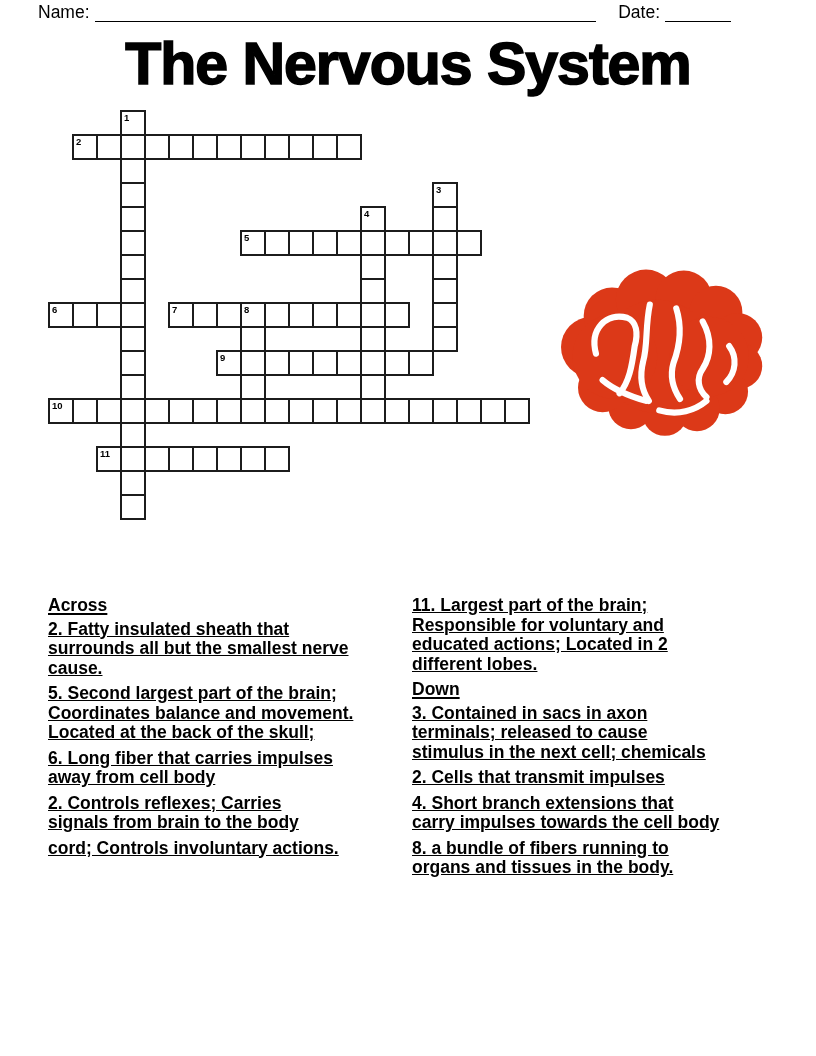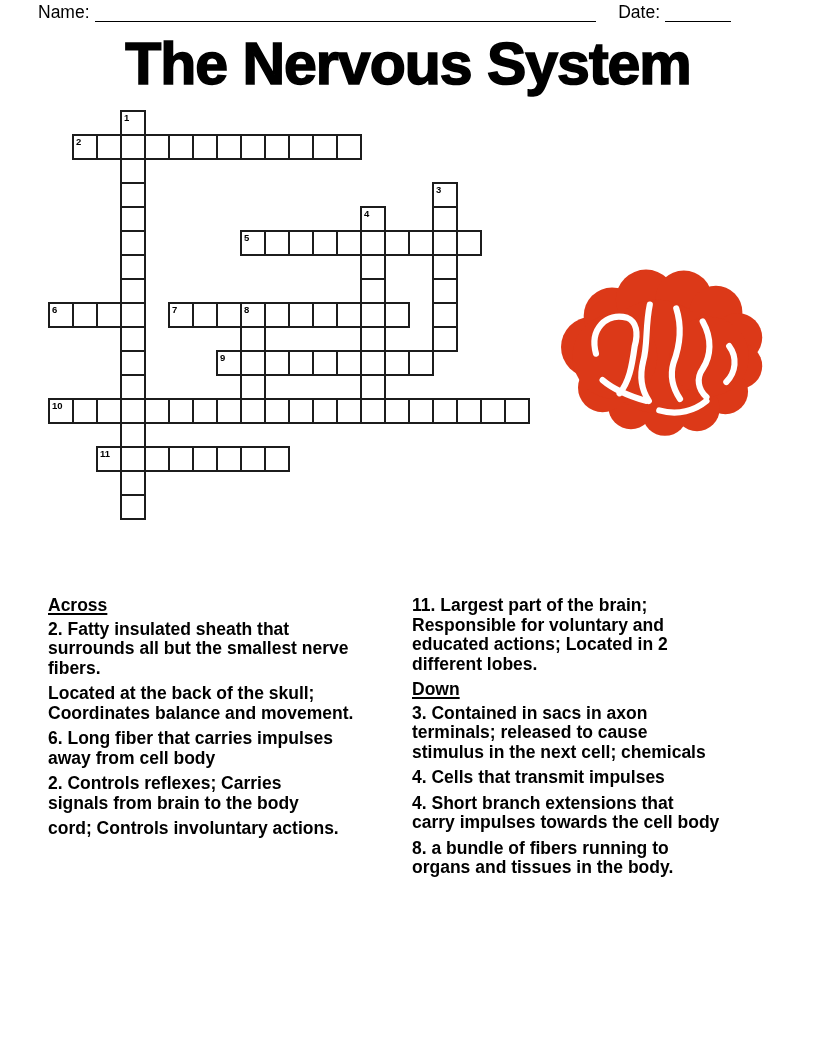--- a/index.html
+++ b/index.html
@@ -27,21 +27,21 @@
   
   .brain{position:absolute;left:544px;top:256px;width:222px;height:184px;}
 
   
   .clue-col{position:absolute;top:596px;}
   #clues-left{left:48px;width:360px;}
   #clues-right{left:412px;width:382px;}
   .clue-heading{font-size:17.5px;font-weight:bold;line-height:19.5px;
         text-decoration:underline;text-decoration-thickness:2px;text-underline-offset:2px;
         margin-bottom:4px;}
-  .clue{margin-bottom:6px;}
+  .clue{margin-bottom:6px;text-decoration:underline;}
   .clue-line{font-size:17.5px;font-weight:bold;line-height:19.5px;white-space:nowrap;}
   #down-heading{margin-top:2px;}
 </style>
 </head>
 <body>
 
 <div class="page">
 
   <div class="header">
     <span class="hlabel">Name:</span>
@@ -204,25 +204,26 @@
       <path d="M122,162 C142,168 160,162 172,152"></path>
     </g>
   </svg>
 
   <div id="clues-left" class="clue-col">
     <div class="clue-heading">Across</div>
     <div id="across-list-left">
         <div class="clue">
           <div class="clue-line">2. Fatty insulated sheath that</div>
           <div class="clue-line">surrounds all but the smallest nerve</div>
-          <div class="clue-line">fibers.</div>
-        </div>
-        <div class="clue">
+          <div class="clue-line">cause.</div>
+        </div>
+        <div class="clue">
+          <div class="clue-line">5. Second largest part of the brain;</div>
+          <div class="clue-line">Coordinates balance and movement.</div>
           <div class="clue-line">Located at the back of the skull;</div>
-          <div class="clue-line">Coordinates balance and movement.</div>
         </div>
         <div class="clue">
           <div class="clue-line">6. Long fiber that carries impulses</div>
           <div class="clue-line">away from cell body</div>
         </div>
         <div class="clue">
           <div class="clue-line">2. Controls reflexes; Carries</div>
           <div class="clue-line">signals from brain to the body</div>
         </div>
         <div class="clue">
@@ -241,21 +242,21 @@
         </div>
       </div>
     <div class="clue-heading" id="down-heading">Down</div>
     <div id="down-list">
         <div class="clue">
           <div class="clue-line">3. Contained in sacs in axon</div>
           <div class="clue-line">terminals; released to cause</div>
           <div class="clue-line">stimulus in the next cell; chemicals</div>
         </div>
         <div class="clue">
-          <div class="clue-line">4. Cells that transmit impulses</div>
+          <div class="clue-line">2. Cells that transmit impulses</div>
         </div>
         <div class="clue">
           <div class="clue-line">4. Short branch extensions that</div>
           <div class="clue-line">carry impulses towards the cell body</div>
         </div>
         <div class="clue">
           <div class="clue-line">8. a bundle of fibers running to</div>
           <div class="clue-line">organs and tissues in the body.</div>
         </div>
       </div>

